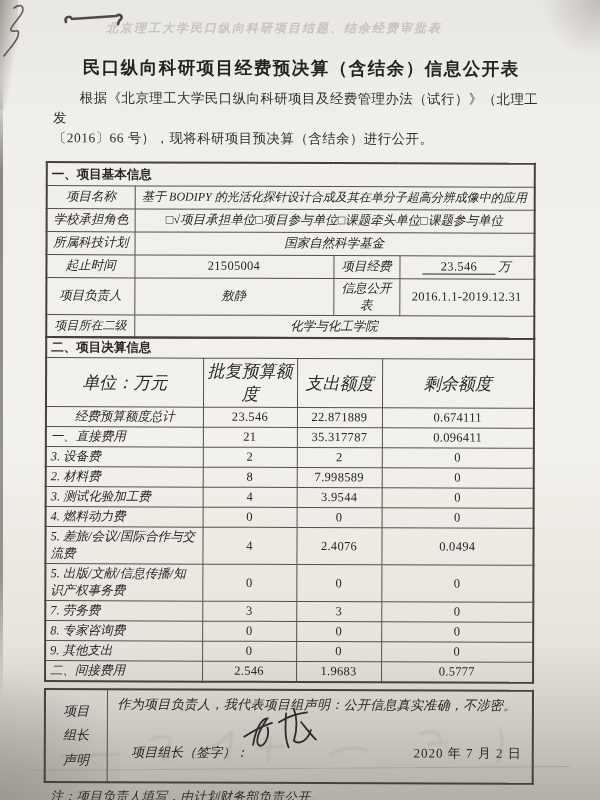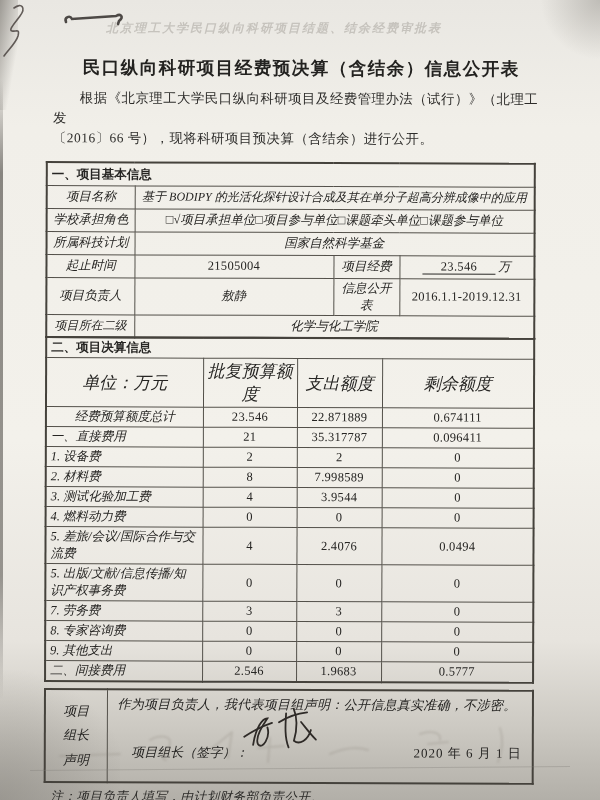--- a/index.html
+++ b/index.html
@@ -180,21 +180,21 @@
       <td class="c num">22.871889</td>
       <td class="c num">0.674111</td>
     </tr>
     <tr>
       <td class="kai">一、直接费用</td>
       <td class="c num">21</td>
       <td class="c num">35.317787</td>
       <td class="c num">0.096411</td>
     </tr>
     <tr>
-      <td class="kai">1. 设备费</td>
+      <td class="kai">3. 设备费</td>
       <td class="c num">2</td>
       <td class="c num">2</td>
       <td class="c num">0</td>
     </tr>
     <tr>
       <td class="kai">2. 材料费</td>
       <td class="c num">8</td>
       <td class="c num">7.998589</td>
       <td class="c num">0</td>
     </tr>
@@ -268,21 +268,21 @@
               <g fill="none" stroke="#2e2a27" stroke-width="1.8" stroke-linecap="round" transform="rotate(-6 46 29)">
                 <path d="M16,40 C20,24 28,14 33,15 C27,22 18,33 21,40 C25,46 34,34 32,24"></path>
                 <path d="M8,31 C17,26 28,22 37,20"></path>
                 <path d="M52,12 C50,24 48,36 51,46"></path>
                 <path d="M44,20 C54,15 64,13 73,13"></path>
                 <path d="M60,8 C63,18 61,30 57,40 C62,45 71,41 75,31"></path>
                 <path d="M66,22 C70,28 74,35 79,41"></path>
               </g>
             </svg>
           </span>
-          <span class="date num">2020 年 6 月 1 日</span>
+          <span class="date num">2020 年 7 月 2 日</span>
         </div>
       </td>
     </tr>
   </tbody>
     </table>
 
   <div class="note kai">注：项目负责人填写，由计划财务部负责公开。</div>
 
 </div>
 

